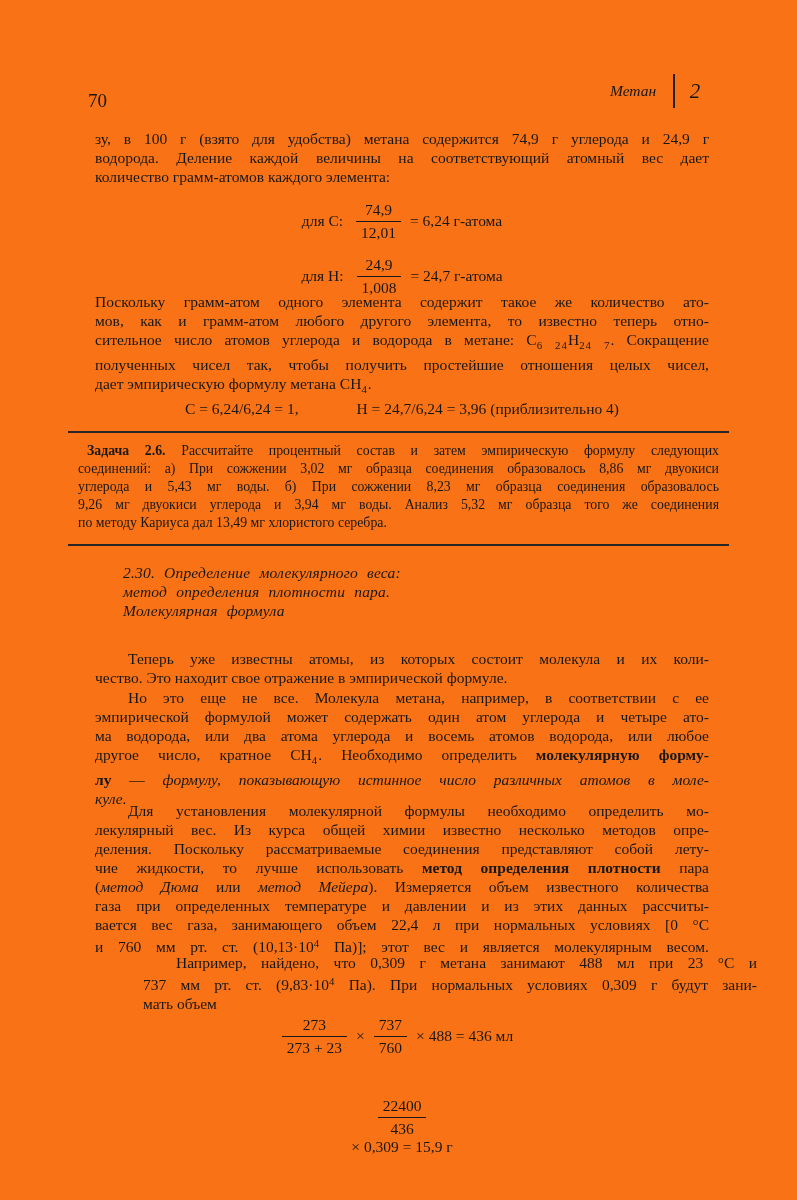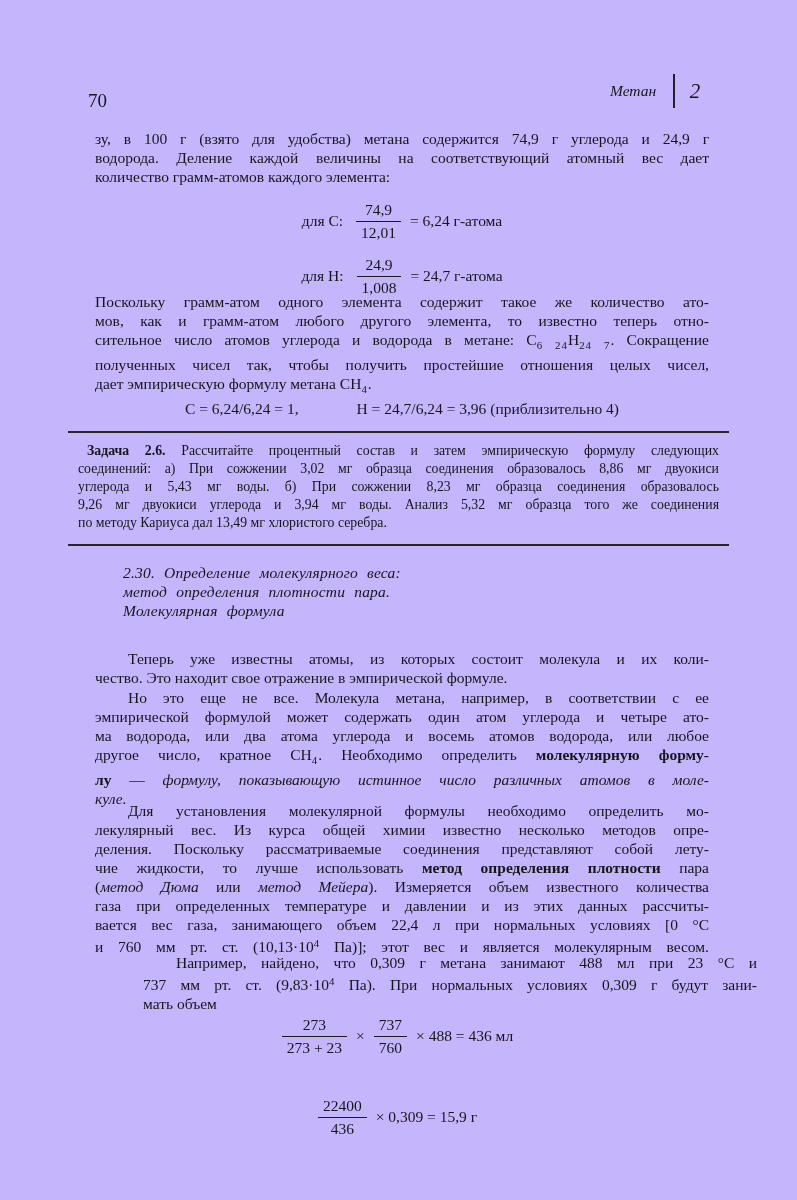--- a/index.html
+++ b/index.html
@@ -1,20 +1,20 @@
 <!DOCTYPE html>
 <html><head>
 <meta charset="utf-8">
 <style>
   html,body { margin:0; padding:0; background:#e8e8e4; }
   .page {
     position:relative;
     width:797px; height:1200px;
     margin:0 auto;
-    background:#c4b5fd;
+    background:#f97316;
     color:#171717;
     font-family:"Liberation Serif", serif;
     overflow:hidden;
   }
   
   .page-number { position:absolute; left:88px; top:90px; font-size:19px; }
   .header-right { position:absolute; left:610px; top:74px; display:flex; align-items:center; }
   .running-title { font-style:italic; font-size:15.5px; }
   .header-rule { width:1.6px; height:34px; background:#222; margin:0 15px 0 17px; }
   .chapter-number { font-style:italic; font-size:21px; }
@@ -156,21 +156,21 @@
       </span>
     <span class="fgap">×</span>
     <span class="frac">
         <span class="num">737</span>
         <span class="den">760</span>
       </span>
     <span class="fgap">× 488 = 436 мл</span>
   </div>
 
 
-  <div class="col frow" style="top:1096px;">
+  <div class="col frow" style="top:1096px;flex-direction:column;">
     <span class="frac">
         <span class="num">22400</span>
         <span class="den">436</span>
       </span>
     <span class="fgap">× 0,309 = 15,9 г</span>
   </div>
 
 </div>
 
 </body></html>

